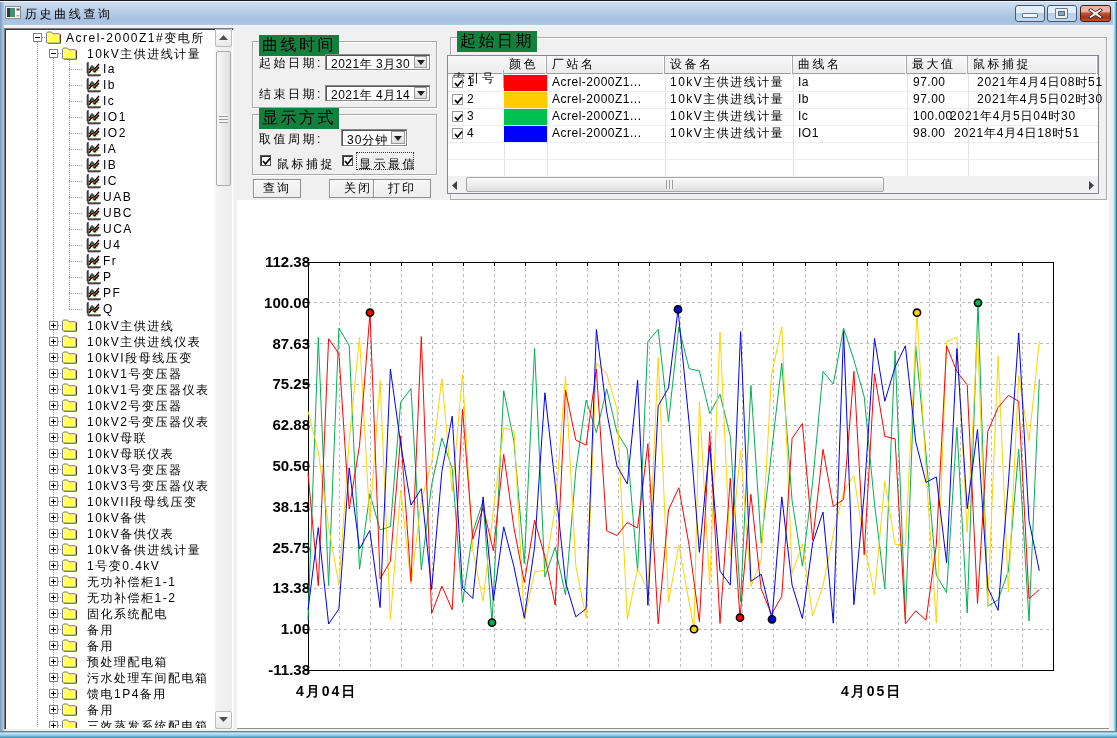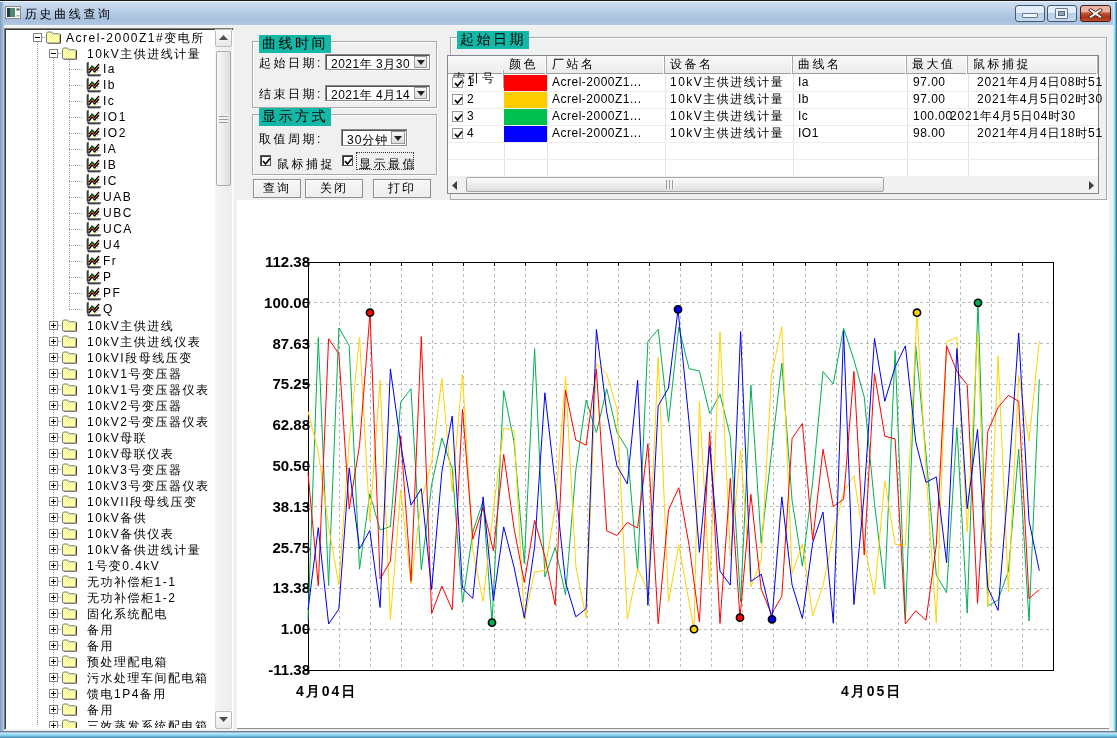--- a/index.html
+++ b/index.html
@@ -1,19 +1,19 @@
 <!DOCTYPE html>
 <html><head><meta charset="utf-8"><style>
 *{margin:0;padding:0;box-sizing:border-box}
 html,body{width:1117px;height:738px;overflow:hidden}
 body{font-family:"Liberation Sans",sans-serif;background:#f0f0f0;position:relative}
 .abs{position:absolute}
 .cjk{letter-spacing:2.5px}
 .grp{position:absolute;border:1px solid #a9a9a9;box-shadow:1px 1px 0 #fff, inset 1px 1px 0 #fff}
-.grplab{position:absolute;background:#14b8a6;font-size:14px;letter-spacing:2.5px;padding:0 3px;white-space:nowrap}
+.grplab{position:absolute;background:#15803d;font-size:16px;letter-spacing:2.5px;padding:0 3px;white-space:nowrap}
 .sunk{background:#fff;border-top:1px solid #7b7b7b;border-left:1px solid #7b7b7b;border-right:1px solid #f4f4f4;border-bottom:1px solid #f4f4f4;box-shadow:inset 1px 1px 0 #3c3c3c}
 .combo{position:absolute;background:#fff;border:1px solid #888;box-shadow:inset 1px 1px 0 #555, 1px 1px 0 #fdfdfd}
 .cbx{position:absolute;width:11px;height:11px;background:#fff;border:1px solid #555;box-shadow:inset 1px 1px 0 #333}
 .cbx svg{position:absolute;left:0px;top:0px}
 .btn{position:absolute;background:linear-gradient(#f6f6f6,#ededed);border:1px solid #8f8f8f;box-shadow:inset 1px 1px 0 #fff;font-size:12px;letter-spacing:2px;text-align:center;line-height:16px;white-space:nowrap}
 .drop{position:absolute;background:linear-gradient(#f8f8f8,#dcdcdc);border:1px solid #9a9a9a;text-align:center}
 .txt{position:absolute;font-size:12px;white-space:nowrap}
 .hdrcell{position:absolute;border-right:1px solid #a8a8a8;box-shadow:inset -1px 0 0 #fff;font-size:12px;line-height:17px;padding-left:5px;letter-spacing:2.5px;white-space:nowrap;overflow:hidden}
 .trow{position:absolute;font-size:12px;line-height:17px;white-space:nowrap}
 </style></head><body>
@@ -823,21 +823,21 @@
 <div class="txt cjk" style="left:277px;top:156px">鼠标捕捉</div>
 <div class="cbx" style="left:342px;top:155px">
     <svg width="11" height="11">
       <path d="M2 5 L4.5 8 L9 2.5" fill="none" stroke="#000" stroke-width="1.7"></path>
     </svg>
   </div>
 <div class="abs" style="left:357px;top:153px;width:56px;height:16px;outline:1px dotted #333"></div>
 <div class="txt cjk" style="left:359px;top:156px">显示最值</div>
 
 <div class="btn" style="left:253px;top:179px;width:48px;height:19px">查询</div>
-<div class="btn" style="left:305px;top:179px;width:58px;height:19px">关闭</div>
+<div class="btn" style="left:329px;top:179px;width:58px;height:19px">关闭</div>
 <div class="btn" style="left:373px;top:179px;width:58px;height:19px">打印</div>
 
 <div class="grp" style="left:450px;top:37px;width:657px;height:163px"></div>
 <div class="grplab" style="left:457px;top:31px">起始日期</div>
 <div class="abs" style="left:447px;top:55px;width:652px;height:139px;background:#fff;border:1px solid #828790"></div>
 
 <div class="abs" style="left:448px;top:56px;width:650px;height:18px;background:linear-gradient(#f8f8f8,#ececec);border-bottom:1px solid #9d9d9d"></div>
 <div class="hdrcell" style="left:448px;top:70px;width:56px;height:18px">索引号</div>
 <div class="hdrcell" style="left:504px;top:56px;width:43px;height:18px">颜色</div>
 <div class="hdrcell" style="left:547px;top:56px;width:118px;height:18px">厂站名</div>
@@ -896,21 +896,21 @@
     <svg width="11" height="11">
       <path d="M2 5 L4.5 8 L9 2.5" fill="none" stroke="#000" stroke-width="1.7"></path>
     </svg>
   </div>
 <div class="trow" style="left:467px;top:125px">4</div>
 <div class="abs" style="left:504px;top:126px;width:43px;height:16px;background:#0000ff"></div>
 <div class="trow" style="left:552px;top:125px;letter-spacing:0.5px">Acrel-2000Z1...</div>
 <div class="trow" style="left:670px;top:125px;letter-spacing:1.5px">10kV主供进线计量</div>
 <div class="trow" style="left:798px;top:125px;letter-spacing:0.5px">IO1</div>
 <div class="trow" style="left:913px;top:125px;letter-spacing:0.5px">98.00</div>
-<div class="trow" style="left:977px;top:125px;letter-spacing:0.8px">2021年4月4日18时51</div>
+<div class="trow" style="left:954px;top:125px;letter-spacing:0.8px">2021年4月4日18时51</div>
 
 <div class="abs" style="left:448px;top:176px;width:650px;height:17px;background:#f1f1f1"></div>
 <svg class="abs" style="left:452px;top:181px" width="6" height="9">
     <path d="M5 0 L0 4.5 L5 9 Z" fill="#404040"></path>
   </svg>
 <svg class="abs" style="left:1089px;top:181px" width="6" height="9">
     <path d="M0 0 L5 4.5 L0 9 Z" fill="#404040"></path>
   </svg>
 <div class="abs" style="left:466px;top:177px;width:418px;height:15px;background:linear-gradient(#fbfbfb,#dedede);border:1px solid #a5a5a5;border-radius:2px"></div>
 <div class="abs" style="left:666px;top:180px;width:9px;height:9px;background:repeating-linear-gradient(90deg,#9d9d9d 0 1px,#f2f2f2 1px 3px)"></div>

